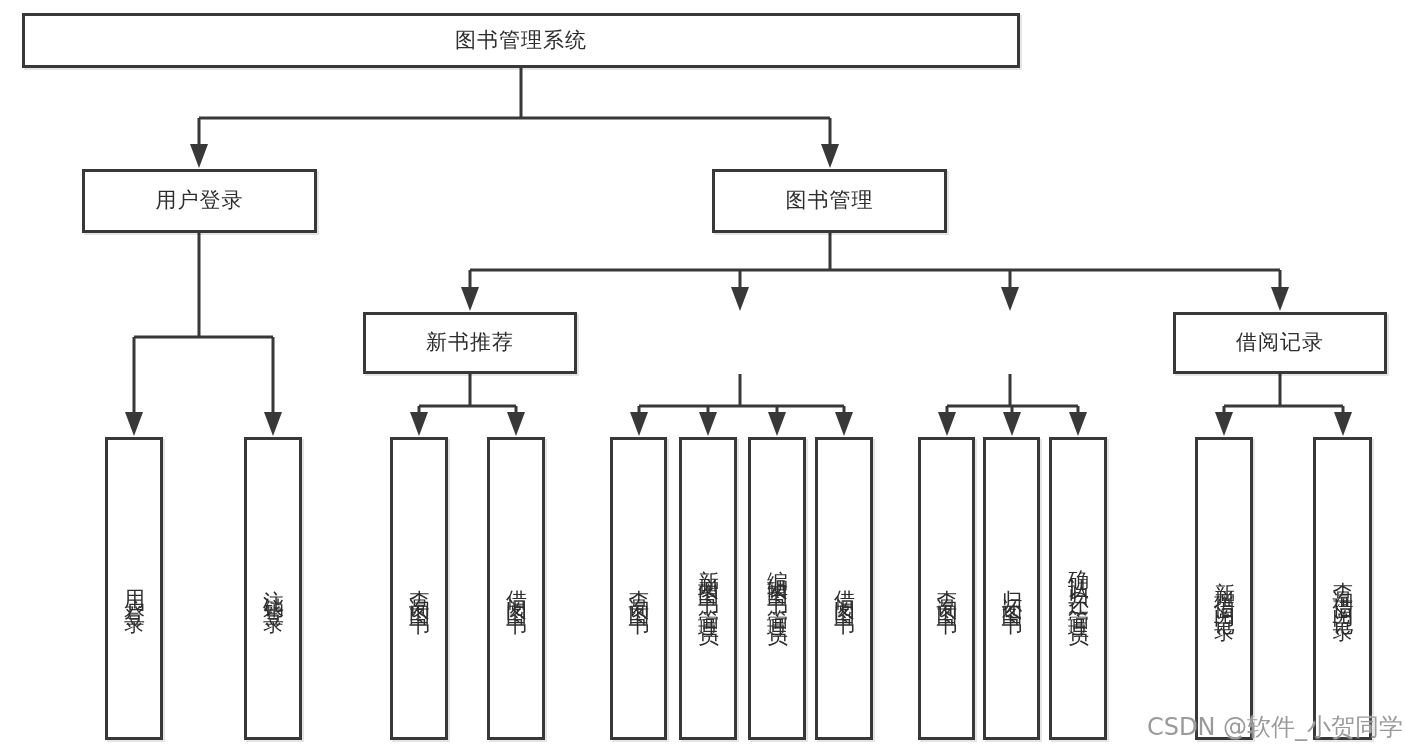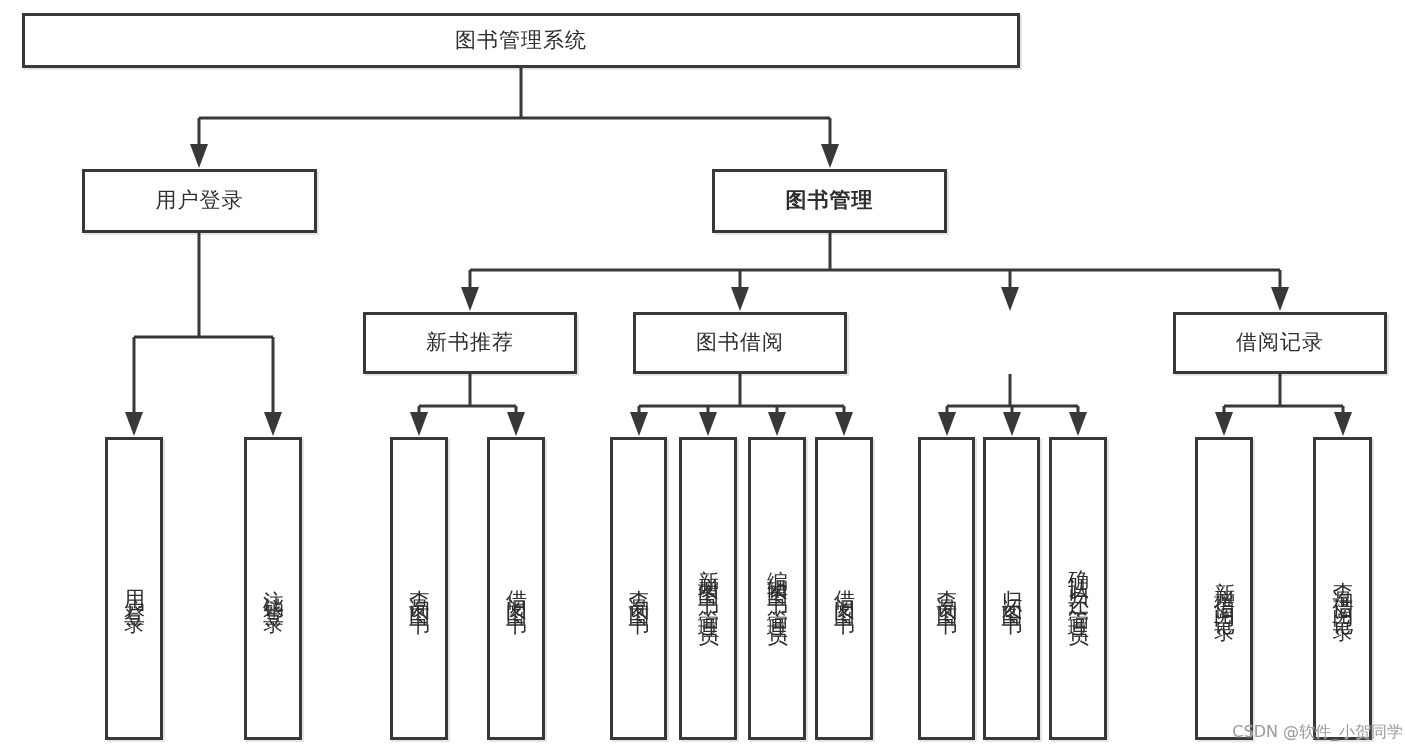--- a/index.html
+++ b/index.html
@@ -38,21 +38,21 @@
   .node.v span {
     writing-mode: vertical-rl;
     font-size: 21px;
     letter-spacing: 8px;
     line-height: 1;
   }
   #watermark {
     position: absolute;
     right: 2px;
     bottom: 4px;
-    font-size: 16px;
+    font-size: 24px;
     color: #9a9a9a;
     text-shadow: 0 0 2px #ffffff;
     z-index: 5;
     white-space: nowrap;
   }
 </style>
 </head>
 <body>
 
 <div id="canvas">
@@ -97,29 +97,26 @@
     </g>
   </svg>
 
   <div class="node h" style="left:22px; top:13px; width:998px; height:55px;">
     <span>图书管理系统</span>
   </div>
 
   <div class="node h" style="left:82px; top:169px; width:235px; height:64px;">
     <span>用户登录</span>
   </div>
-  <div class="node h" style="left:712px; top:169px; width:235px; height:64px;font-weight:bold;">
+  <div class="node h" style="left:712px; top:169px; width:235px; height:64px;">
     <span>图书管理</span>
   </div>
 
   <div class="node h" style="left:363px; top:312px; width:214px; height:62px;align-items:center;">
     <span>新书推荐</span>
-  </div>
-  <div class="node h" style="left:633px; top:312px; width:214px; height:62px;">
-    <span>图书借阅</span>
   </div>
   <div class="node h" style="left:1173px; top:312px; width:214px; height:62px;">
     <span>借阅记录</span>
   </div>
 
   <div class="node v" style="left:105px; top:437px; width:58px; height:303px;">
     <span>用户登录</span>
   </div>
   <div class="node v" style="left:244px; top:437px; width:58px; height:303px;">
     <span>注销登录</span>

